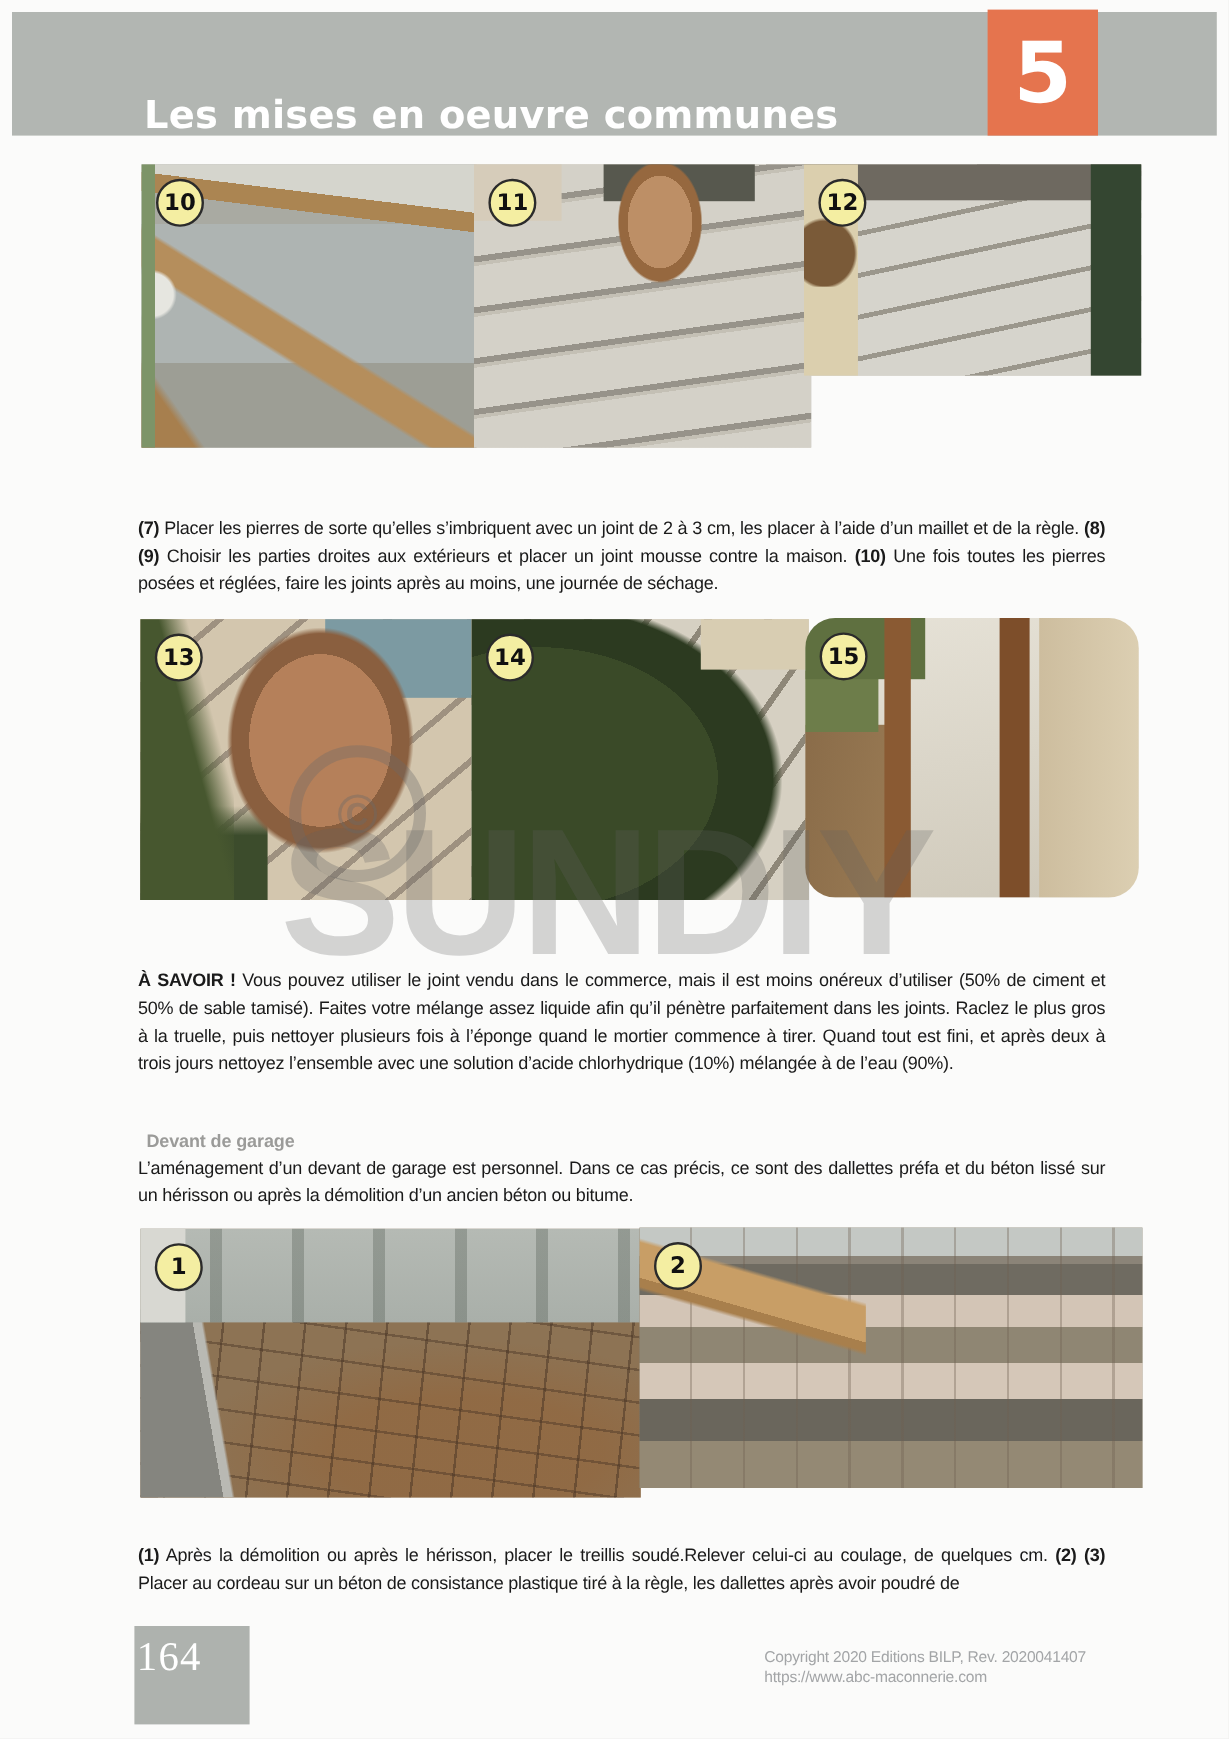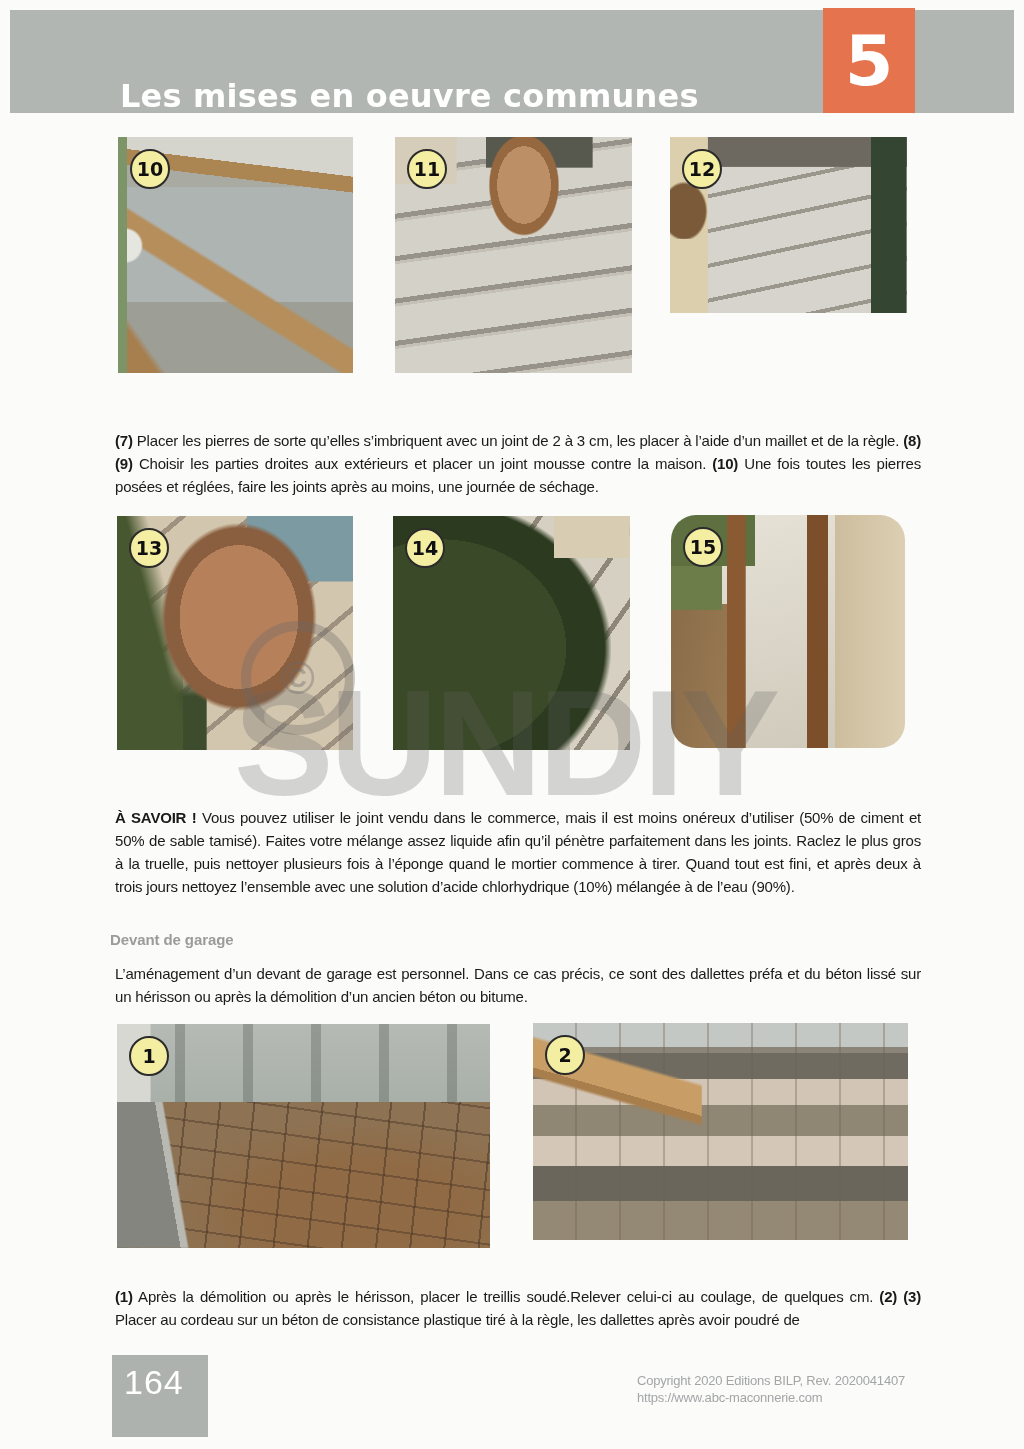--- a/index.html
+++ b/index.html
@@ -15,21 +15,21 @@
     position:absolute;left:110px;top:67px;
     font-family:"DejaVu Sans",sans-serif;font-weight:bold;font-size:32px;color:#ffffff;
     letter-spacing:.2px;
   }
   .chapter-num{
     position:absolute;left:823px;top:8px;width:92px;height:105px;background:#e5744e;
     display:flex;align-items:center;justify-content:center;
   }
   .chapter-num span{font-family:"DejaVu Sans",sans-serif;font-weight:bold;font-size:70px;color:#ffffff;line-height:1;}
   
-  .photo{position:absolute;margin:0;overflow:hidden;background-repeat:no-repeat;z-index:1;}
+  .photo{position:absolute;margin:0;overflow:hidden;background-repeat:no-repeat;z-index:1;padding-left:44px;}
   .badge{
     position:absolute;top:12px;left:12px;width:36px;height:36px;border-radius:50%;
     background:#f4eea2;border:2px solid #2b2b2b;color:#101010;
     display:flex;align-items:center;justify-content:center;
     font-family:"DejaVu Sans",sans-serif;font-weight:bold;font-size:19px;z-index:3;
   }
   .p10{left:118px;top:137px;width:235px;height:236px;background-color:#a9aaa2;
     background-image:
       linear-gradient(90deg,#7d9468 0 4%,transparent 4%),
       radial-gradient(circle at 3% 46%,#e6e6e0 0 6%,transparent 7%),
@@ -109,42 +109,42 @@
   .pg2{background-size:45% 60%,100% 100%,100% 100%;background-position:0 0,0 0,0 0;}
   
   .body-text{
     position:absolute;margin:5px;width:806px;left:110px;
     font-size:15px;line-height:23px;text-align:justify;letter-spacing:-0.2px;z-index:2;
   }
   .body-text b{letter-spacing:-0.2px;}
   .steps-para{top:424px;}
   .savoir-para{top:801px;}
   .sub-heading{
-    position:absolute;left:110px;top:931px;margin:0;
+    position:absolute;left:110px;top:931px;margin:12px;
     font-size:15px;font-weight:bold;color:#9b9b99;letter-spacing:-0.1px;
   }
   .garage-intro{top:957px;}
   .garage-steps-para{top:1280px;}
   
   .wm-text{
     position:absolute;left:185px;top:668px;width:640px;text-align:center;
     font-family:"Liberation Sans",sans-serif;font-weight:bold;font-size:150px;line-height:1;
     color:rgba(95,95,95,0.26);letter-spacing:-4px;z-index:5;pointer-events:none;
   }
   .wm-ring{
     position:absolute;left:241px;top:621px;width:94px;height:94px;border-radius:50%;
     border:10px solid rgba(105,105,105,0.34);z-index:5;pointer-events:none;
     display:flex;align-items:center;justify-content:center;
   }
   .wm-ring span{font-size:46px;font-weight:bold;color:rgba(105,105,105,0.38);line-height:1;}
   
   .page-num-box{position:absolute;left:112px;top:1355px;width:96px;height:82px;background:#aeb2ae;}
   .page-num-box span{
-    display:block;padding:8px 0 0 12px;
-    font-family:Liberation Sans, sans-serif;font-size:34px;color:#ffffff;letter-spacing:1px;
+    display:block;padding:8px 0 0 2px;
+    font-family:Liberation Serif, serif;font-size:34px;color:#ffffff;letter-spacing:1px;
   }
   .copyright{
     position:absolute;right:119px;top:1372px;text-align:left;
     font-size:13px;line-height:17px;color:#a3a5a7;letter-spacing:-0.2px;
   }
 </style>
 </head>
 <body>
 
 <div class="page">

